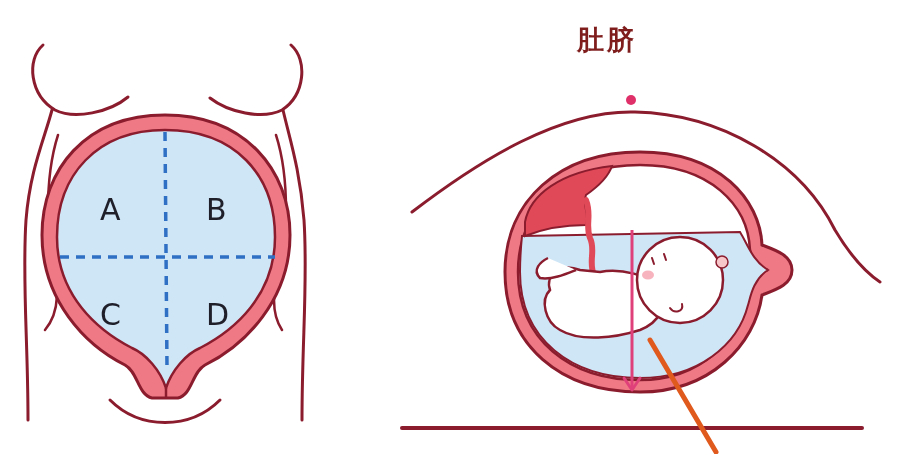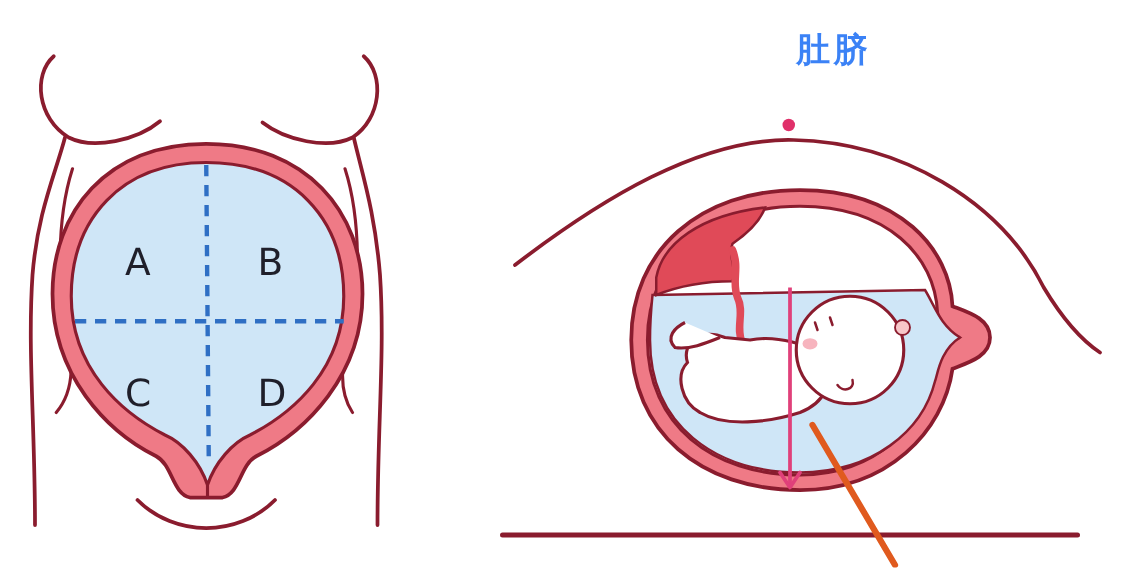--- a/index.html
+++ b/index.html
@@ -2,21 +2,21 @@
 <html><head>
 <meta charset="utf-8">
 <style>
   html, body { margin: 0; padding: 0; background: #ffffff; }
   body { width: 900px; height: 454px; position: relative; overflow: hidden; }
   svg { position: absolute; left: 0; top: 0; }
   .quad-label { font-family: "DejaVu Sans", sans-serif; font-size: 30px; fill: #1f1f2a; }
   .html-title {
     position: absolute; left: 577px; top: 22px; width: 120px;
     font-family: "DejaVu Sans", sans-serif; font-size: 27px; font-weight: bold;
-    color: #3b82f6; letter-spacing: 3px; text-align: right;
+    color: #7f1d1d; letter-spacing: 3px; text-align: left;
   }
 </style>
 </head>
 <body>
 
 <svg width="900" height="454" viewBox="0 0 900 454">
 
   <g>
 
     <path d="M43,45 C26,60 30,95 55,110 C75,120 110,112 128,97" fill="none" stroke="#8a1c2e" stroke-width="3" stroke-linecap="round"></path>

